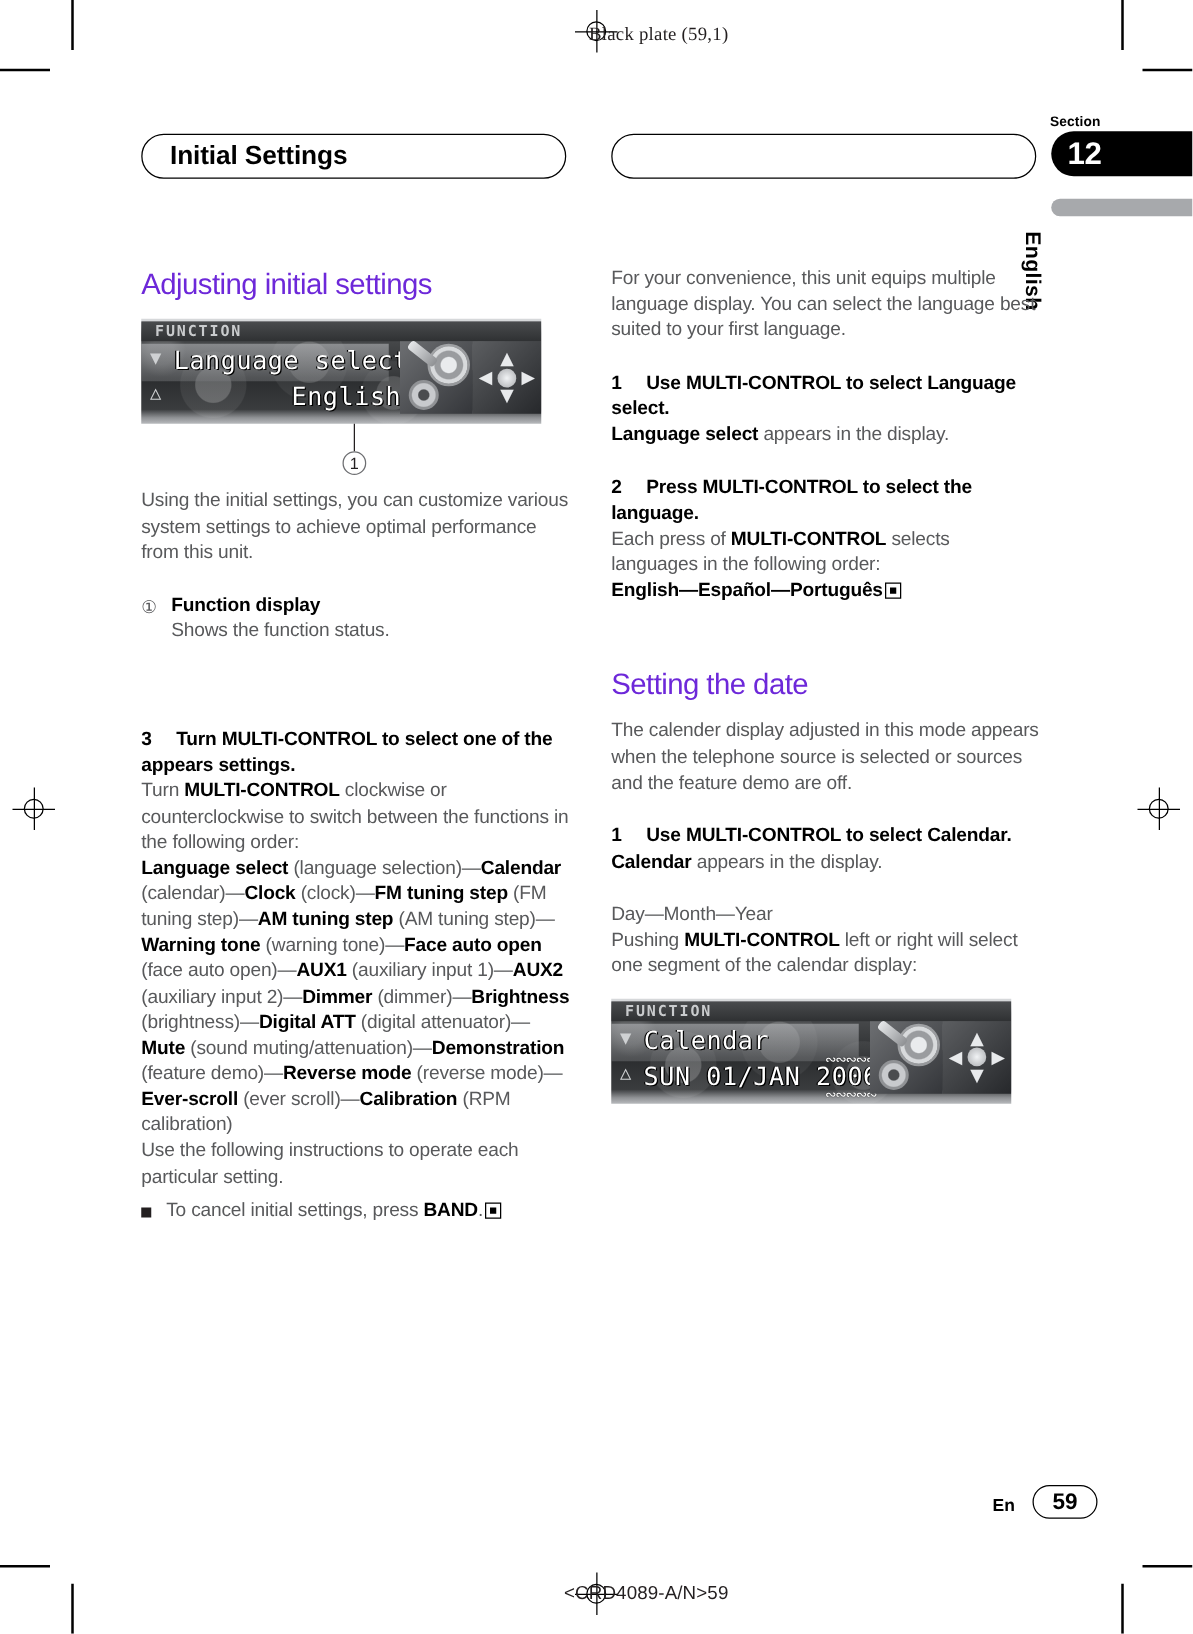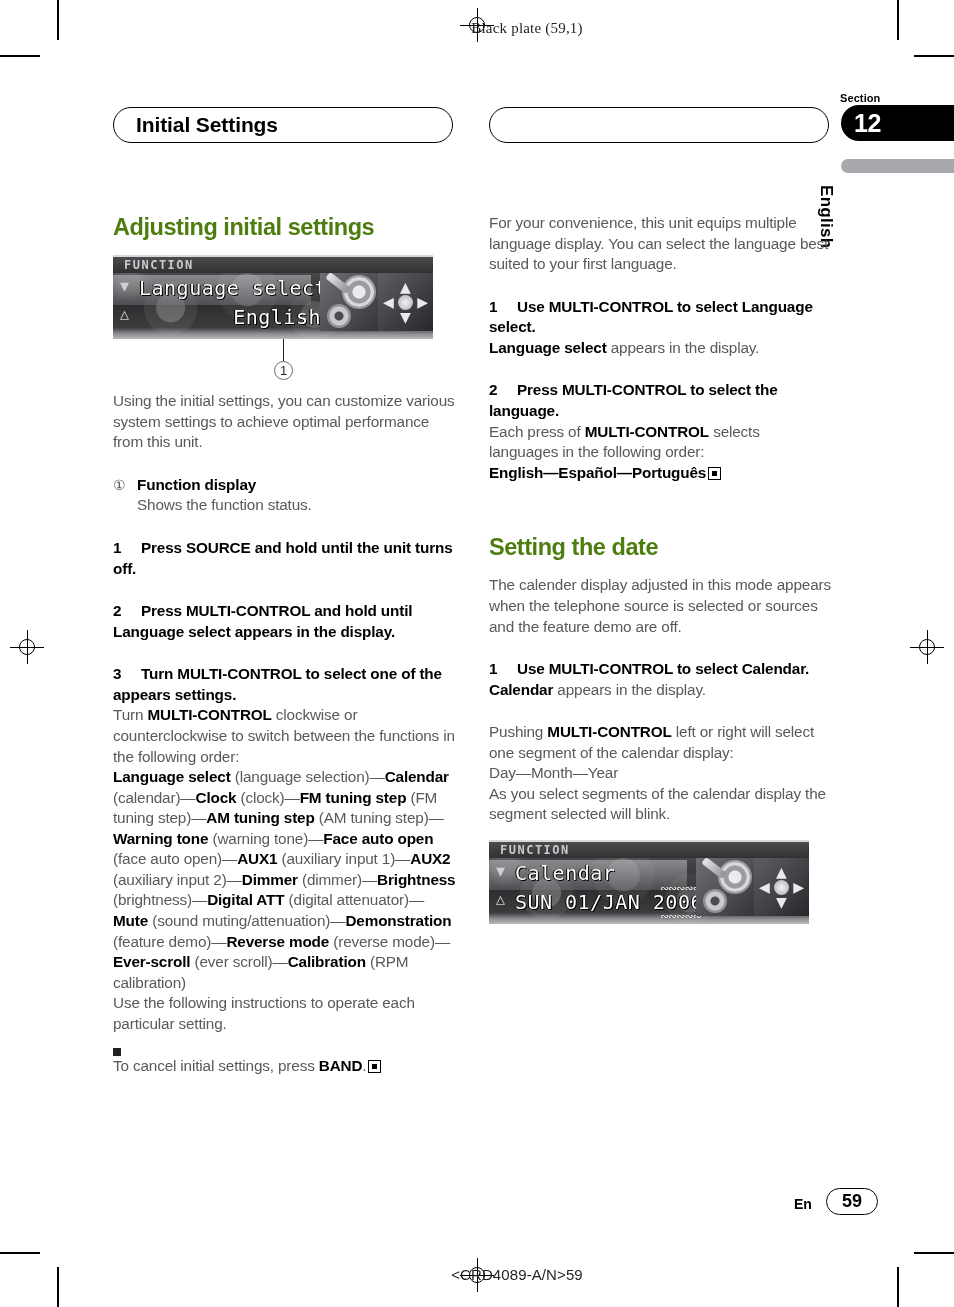--- a/index.html
+++ b/index.html
@@ -89,21 +89,21 @@
     font-size: 21px; font-weight: bold; color: #000;
     letter-spacing: -.1px;
   }
 
   
   .col { position: absolute; width: 343px; top: 213px; }
   .col-left  { left: 113px; }
   .col-right { left: 489px; }
 
   h2.head {
-    font-size: 23.5px; font-weight: bold; color: #4d7c0f;
+    font-size: 23.5px; font-weight: normal; color: #6d28d9;
     letter-spacing: -.45px; line-height: 1.2;
     margin-bottom: 14px;
   }
 
   p.body {
     font-size: 15.3px; color: #58595b; line-height: 1.345;
     letter-spacing: -.15px;
   }
   p.body b, p.body strong { color: #000; font-weight: bold; }
 
@@ -119,21 +119,21 @@
 
   
   .callout-item { display: flex; font-size: 15.3px; line-height: 1.345; }
   .callout-item .cnum {
     width: 24px; flex: none; color: #58595b; font-size: 14px; padding-top: 1px;
   }
   .callout-item .ctext { font-weight: bold; color: #000; letter-spacing: -.15px; }
   .callout-sub { padding-left: 24px; font-size: 15.3px; color: #58595b; line-height: 1.345; letter-spacing: -.15px;}
 
   
-  .note { display: flex; font-size: 15.3px; line-height: 1.345; color: #58595b; letter-spacing: -.15px; flex-direction: column;}
+  .note { display: flex; font-size: 15.3px; line-height: 1.345; color: #58595b; letter-spacing: -.15px;}
   .note .sq {
     width: 20px; flex: none; padding-top: 7px;
   }
   .note .sq i { display: block; width: 8px; height: 8px; background: #231f20; }
   .note b { color: #000; }
 
   .endmark {
     display: inline-block; width: 13px; height: 13px;
     border: 1.3px solid #000; position: relative;
     vertical-align: -2px; margin-left: 2px;
@@ -359,25 +359,23 @@
   <div class="gap-lg"></div>
 
   <div class="callout-item">
     <span class="cnum">①</span>
     <span class="ctext">Function display</span>
   </div>
   <div class="callout-sub">Shows the function status.</div>
 
   <div class="gap-lg"></div>
 
-  <p class="step"><span class="num">1</span><span>Press SOURCE and hold until the unit turns off.</span></p>
-
-  <div class="gap-lg"></div>
-
-  <p class="step"><span class="num">2</span><span>Press MULTI-CONTROL and hold until Language select appears in the display.</span></p>
+
+  <div class="gap-lg"></div>
+
 
   <div class="gap-lg"></div>
 
   <p class="step"><span class="num">3</span><span>Turn MULTI-CONTROL to select one of the appears settings.</span></p>
 
   <p class="body"><span>Turn </span><b>MULTI-CONTROL</b><span> clockwise or counterclockwise to switch between the functions in the following order:</span></p>
 
   <p class="body" id="settings-order"><b>Language select</b><span> (language selection)—</span><b>Calendar</b><span> (calendar)—</span><b>Clock</b><span> (clock)—</span><b>FM tuning step</b><span> (FM tuning step)—</span><b>AM tuning step</b><span> (AM tuning step)—</span><b>Warning tone</b><span> (warning tone)—</span><b>Face auto open</b><span> (face auto open)—</span><b>AUX1</b><span> (auxiliary input 1)—</span><b>AUX2</b><span> (auxiliary input 2)—</span><b>Dimmer</b><span> (dimmer)—</span><b>Brightness</b><span> (brightness)—</span><b>Digital ATT</b><span> (digital attenuator)—</span><b>Mute</b><span> (sound muting/attenuation)—</span><b>Demonstration</b><span> (feature demo)—</span><b>Reverse mode</b><span> (reverse mode)—</span><b>Ever-scroll</b><span> (ever scroll)—</span><b>Calibration</b><span> (RPM calibration)</span></p>
 
   <p class="body">Use the following instructions to operate each particular setting.</p>
@@ -415,23 +413,22 @@
 
   <p class="body">The calender display adjusted in this mode appears when the telephone source is selected or sources and the feature demo are off.</p>
 
   <div class="gap-lg"></div>
 
   <p class="step"><span class="num">1</span><span>Use MULTI-CONTROL to select Calendar.</span></p>
   <p class="body"><b>Calendar</b><span> appears in the display.</span></p>
 
   <div class="gap-lg"></div>
 
+  <p class="body">Day—Month—Year</p>
   <p class="body"><span>Pushing </span><b>MULTI-CONTROL</b><span> left or right will select one segment of the calendar display:</span></p>
-  <p class="body">Day—Month—Year</p>
-  <p class="body">As you select segments of the calendar display the segment selected will blink.</p>
 
   <div class="gap-md"></div>
 
   <div class="lcd-wrap">
     <div class="lcd">
       <div class="gears"></div>
       <div class="fnbar"></div>
       <div class="fntext">FUNCTION</div>
       <div class="row1"></div>
       <div class="chev-l">▼</div>

